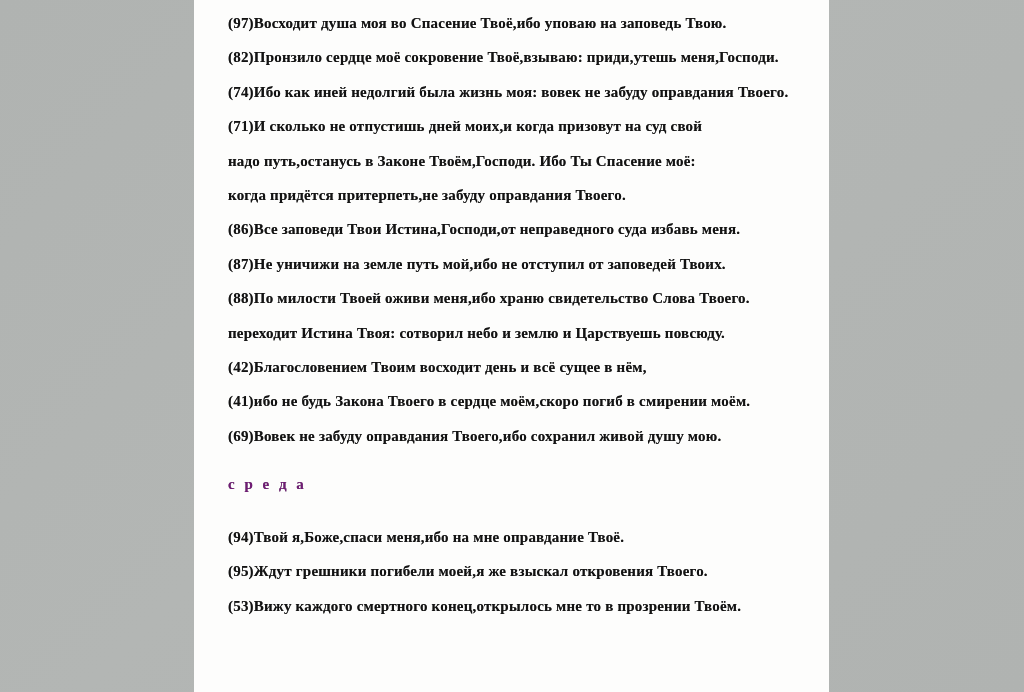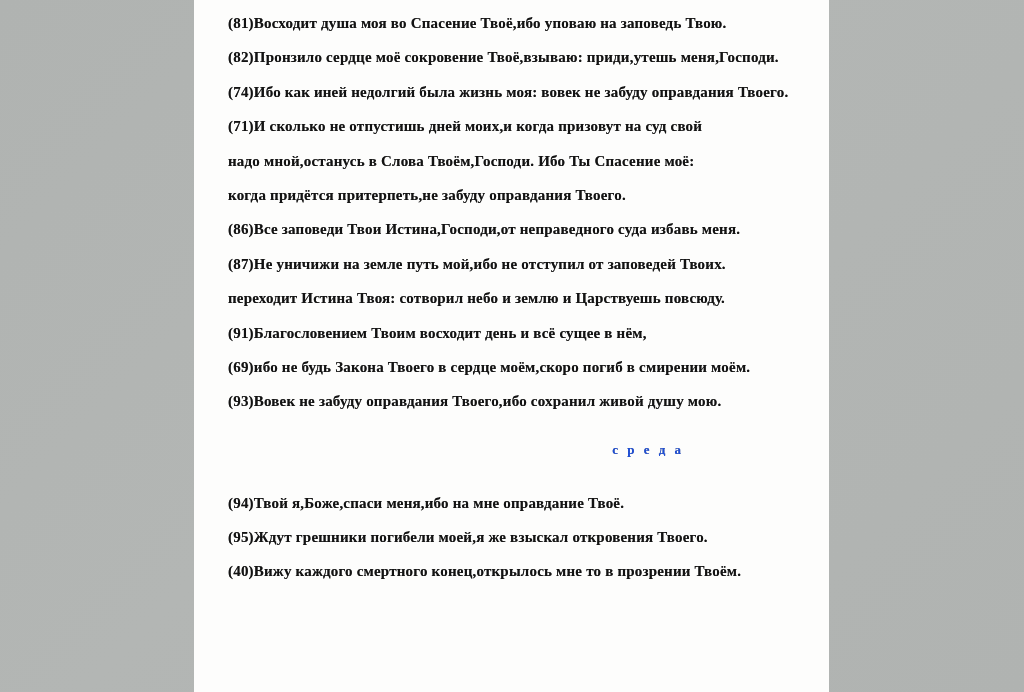--- a/index.html
+++ b/index.html
@@ -39,59 +39,60 @@
     font-size: 15px;
     line-height: 34.4px;
     height: 34.4px;
     color: #131313;
     letter-spacing: 0.2px;
     white-space: nowrap;
     text-shadow: 0 0 0.6px rgba(20,20,20,0.55);
   }
   .section-heading {
     font-weight: bold;
-    font-size: 13px;
+    font-size: 15px;
     line-height: 34px;
     height: 34px;
     margin-top: 14px;
     margin-bottom: 0;
-    color: #1d4ed8;
+    color: #701a75;
     letter-spacing: 3px;
     width: 456px;
-    text-align: right;
+    text-align: left;
     white-space: nowrap;
     text-shadow: 0 0 0.6px rgba(20,20,20,0.55);
   }
   .after-group {
     margin-top: 19px;
   }
 </style>
 </head>
 <body>
 
 <div class="viewer-bg"></div>
 
 <div class="paper">
   <div class="text-col">
 
-    <div class="verse-line">(81)Восходит душа моя во Спасение Твоё,ибо уповаю на заповедь Твою.</div>
+    <div class="verse-line">(97)Восходит душа моя во Спасение Твоё,ибо уповаю на заповедь Твою.</div>
     <div class="verse-line">(82)Пронзило сердце моё сокровение Твоё,взываю: приди,утешь меня,Господи.</div>
     <div class="verse-line">(74)Ибо как иней недолгий была жизнь моя: вовек не забуду оправдания Твоего.</div>
     <div class="verse-line">(71)И сколько не отпустишь дней моих,и когда призовут на суд свой</div>
-    <div class="verse-line">надо мной,останусь в Слова Твоём,Господи. Ибо Ты Спасение моё:</div>
+    <div class="verse-line">надо путь,останусь в Законе Твоём,Господи. Ибо Ты Спасение моё:</div>
     <div class="verse-line">когда придётся притерпеть,не забуду оправдания Твоего.</div>
     <div class="verse-line">(86)Все заповеди Твои Истина,Господи,от неправедного суда избавь меня.</div>
     <div class="verse-line">(87)Не уничижи на земле путь мой,ибо не отступил от заповедей Твоих.</div>
+    <div class="verse-line">(88)По милости Твоей оживи меня,ибо храню свидетельство Слова Твоего.</div>
     <div class="verse-line">переходит Истина Твоя: сотворил небо и землю и Царствуешь повсюду.</div>
-    <div class="verse-line">(91)Благословением Твоим восходит день и всё сущее в нём,</div>
-    <div class="verse-line">(69)ибо не будь Закона Твоего в сердце моём,скоро погиб в смирении моём.</div>
-    <div class="verse-line">(93)Вовек не забуду оправдания Твоего,ибо сохранил живой душу мою.</div>
+    <div class="verse-line">(42)Благословением Твоим восходит день и всё сущее в нём,</div>
+    <div class="verse-line">(41)ибо не будь Закона Твоего в сердце моём,скоро погиб в смирении моём.</div>
+    <div class="verse-line">(69)Вовек не забуду оправдания Твоего,ибо сохранил живой душу мою.</div>
 
     <div class="section-heading">с р е д а</div>
 
     <div class="after-group">
       <div class="verse-line">(94)Твой я,Боже,спаси меня,ибо на мне оправдание Твоё.</div>
       <div class="verse-line">(95)Ждут грешники погибели моей,я же взыскал откровения Твоего.</div>
-      <div class="verse-line">(40)Вижу каждого смертного конец,открылось мне то в прозрении Твоём.</div>
+      <div class="verse-line">(53)Вижу каждого смертного конец,открылось мне то в прозрении Твоём.</div>
     </div>
 
   </div>
 </div>
 
 </body></html>

